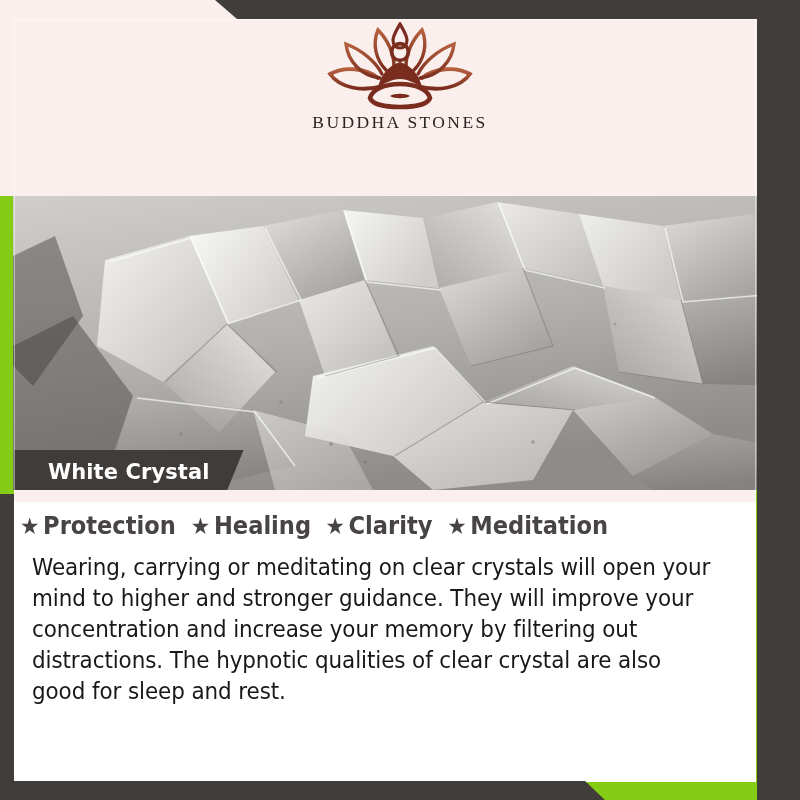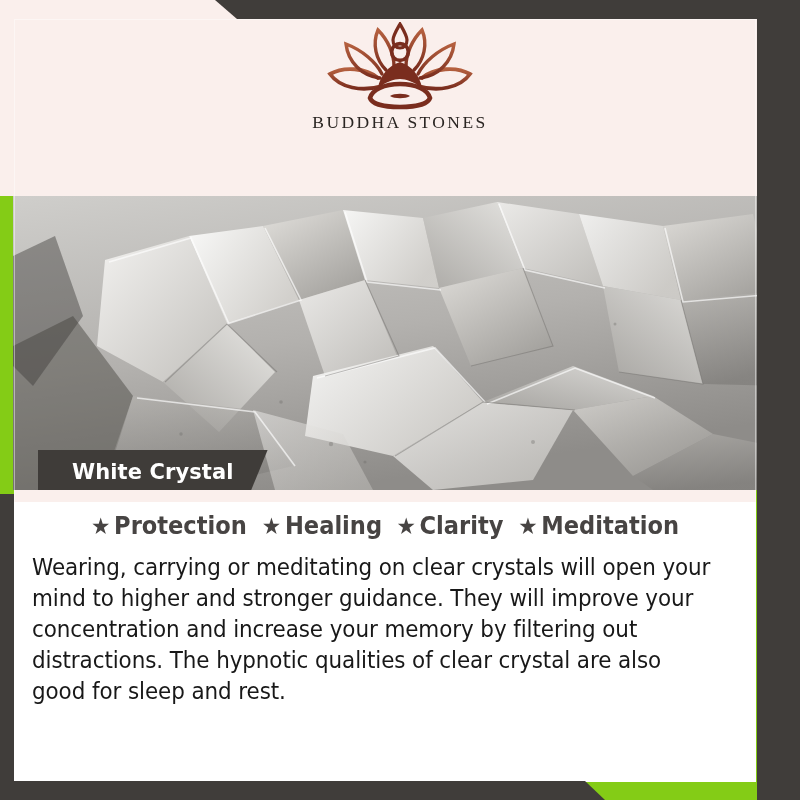--- a/index.html
+++ b/index.html
@@ -120,21 +120,20 @@
   .caption-badge {
     position: absolute;
     left: 14px;
     top: 450px;
     height: 44px;
     background: #3f3c39;
     display: flex;
     align-items: center;
     padding: 0 34px 0 34px;
     clip-path: polygon(0 0, 100% 0, calc(100% - 18px) 100%, 0 100%);
-    margin-left: 24px;
   }
   .caption-text {
     color: #ffffff;
     font-family: "DejaVu Sans", sans-serif;
     font-weight: bold;
     font-size: 21px;
     letter-spacing: 0.1px;
     white-space: nowrap;
   }
 
@@ -151,21 +150,20 @@
     position: absolute;
     left: 0; top: 0;
     width: 742px; height: 12px;
     background: #faefec;
   }
   .benefits {
     position: absolute;
     top: 22px;
     left: 0;
     width: 742px;
-    text-align: center;
     white-space: nowrap;
   }
   .benefit {
     display: inline-block;
     font-family: "DejaVu Sans", sans-serif;
     font-weight: bold;
     font-size: 24px;
     color: #474443;
     transform: scaleX(0.94);
     margin: 0 1px;

